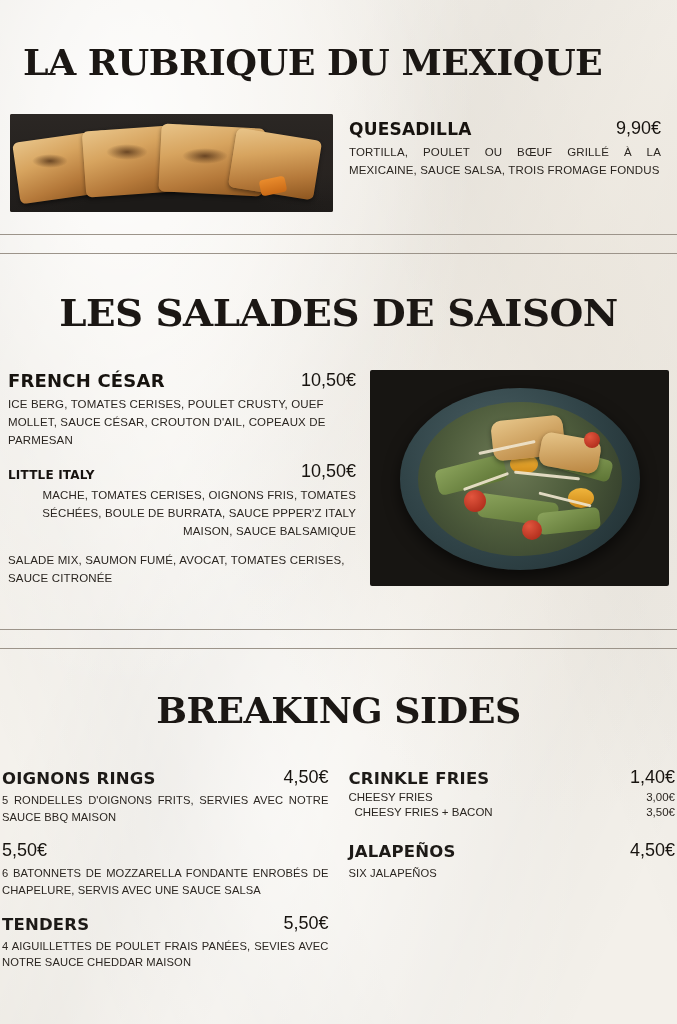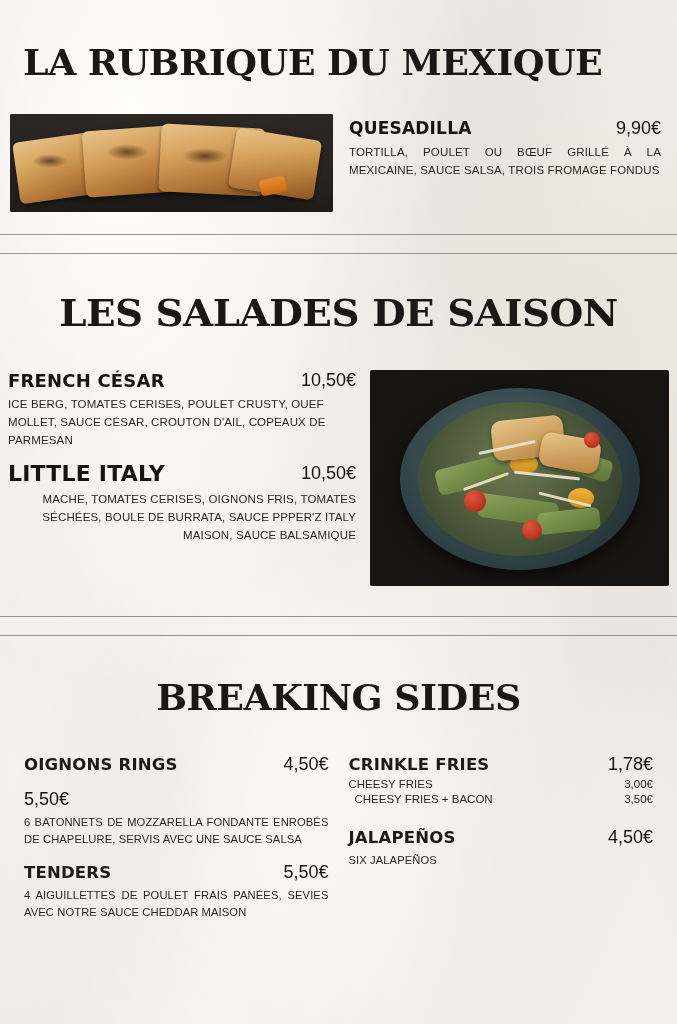--- a/index.html
+++ b/index.html
@@ -91,21 +91,21 @@
   }
   .mex-photo .carrot {
     position: absolute; width: 26px; height: 16px; border-radius: 4px;
     background: linear-gradient(180deg,#e98b2c,#c96a16);
     left: 250px; top: 64px; transform: rotate(-12deg);
   }
   .mex-texts { flex: 1 1 auto; padding-top: 4px; }
   .dish-row {
     display: flex;
     justify-content: space-between;
-    align-items: center;
+    align-items: flex-end;
     gap: 10px;
   }
   .dish-name {
     font-family: "DejaVu Sans", sans-serif;
     font-weight: 700;
     font-size: 17px;
     letter-spacing: 0.2px;
     text-transform: uppercase;
     color: #17130f;
   }
@@ -183,21 +183,21 @@
   
   #sec-sides .section-title {
     font-size: 35px;
     padding: 20px 0 16px 0;
     line-height: 1;
     transform: scaleX(1.04);
   }
   .sides-cols {
     display: flex;
     gap: 20px;
-    padding: 0 24px;
+    padding: 0 2px;
   }
   .sides-col { flex: 1 1 50%; }
   .side-item { margin-bottom: 14px; }
   .side-name {
     font-family: "DejaVu Sans", sans-serif;
     font-weight: 700;
     font-size: 16.5px;
     text-transform: uppercase;
     letter-spacing: 0.2px;
   }
@@ -265,25 +265,26 @@
     <div class="sal-body">
       <div class="sal-texts">
 
         <div class="dish-row">
           <span class="dish-name" style="font-size:18px">FRENCH CÉSAR</span>
           <span class="dish-price">10,50€</span>
         </div>
         <p class="dish-desc" style="text-align:left">ICE BERG, TOMATES CERISES, POULET CRUSTY, OUEF MOLLET, SAUCE CÉSAR,  CROUTON D'AIL, COPEAUX DE PARMESAN</p>
 
         <div class="dish-row" style="margin-top:10px">
-          <span class="dish-name" style="font-size:22px">LITTLE ITALY</span>
+          <span class="dish-name" style="font-size:12px">LITTLE ITALY</span>
           <span class="dish-price">10,50€</span>
         </div>
         <p class="dish-desc" style="text-align:right">MACHE, TOMATES CERISES, OIGNONS FRIS, TOMATES SÉCHÉES, BOULE DE BURRATA, SAUCE PPPER'Z ITALY MAISON, SAUCE BALSAMIQUE</p>
 
+        <p class="dish-desc" style="text-align:left">SALADE MIX, SAUMON FUMÉ, AVOCAT, TOMATES CERISES, SAUCE CITRONÉE</p>
 
       </div>
       <div class="sal-photo">
         <div class="bowl">
           <div class="bowl-inner">
             <div class="leaf" style="left:18px;top:60px;width:70px;height:26px;transform:rotate(-14deg)"></div>
             <div class="leaf" style="left:60px;top:96px;width:80px;height:24px;transform:rotate(8deg)"></div>
             <div class="leaf" style="left:120px;top:108px;width:62px;height:22px;transform:rotate(-6deg)"></div>
             <div class="leaf" style="left:140px;top:52px;width:54px;height:22px;transform:rotate(16deg)"></div>
             <div class="pepper" style="left:92px;top:52px;width:28px;height:20px"></div>
@@ -311,20 +312,21 @@
     <h1 class="section-title">BREAKING SIDES</h1>
     <div class="sides-cols">
 
       <div class="sides-col">
 
         <div class="side-item">
           <div class="dish-row">
             <span class="side-name">OIGNONS RINGS</span>
             <span class="dish-price">4,50€</span>
           </div>
+          <p class="side-desc">5 RONDELLES D'OIGNONS FRITS, SERVIES AVEC NOTRE SAUCE BBQ MAISON</p>
         </div>
 
         <div class="side-item">
           <div class="dish-row">
             <span class="dish-price">5,50€</span>
           </div>
           <p class="side-desc">6 BATONNETS DE MOZZARELLA FONDANTE ENROBÉS DE CHAPELURE, SERVIS AVEC UNE SAUCE SALSA</p>
         </div>
 
         <div class="side-item">
@@ -335,21 +337,21 @@
           <p class="side-desc">4 AIGUILLETTES DE POULET FRAIS PANÉES, SEVIES AVEC NOTRE SAUCE CHEDDAR MAISON</p>
         </div>
 
       </div>
 
       <div class="sides-col">
 
         <div class="side-item">
           <div class="dish-row">
             <span class="side-name">CRINKLE FRIES</span>
-            <span class="dish-price">1,78€</span>
+            <span class="dish-price">1,40€</span>
           </div>
           <div class="sub-row">
             <span class="sub-name">CHEESY FRIES</span>
             <span class="sub-price">3,00€</span>
           </div>
           <div class="sub-row indent">
             <span class="sub-name">CHEESY FRIES + BACON</span>
             <span class="sub-price">3,50€</span>
           </div>
         </div>

